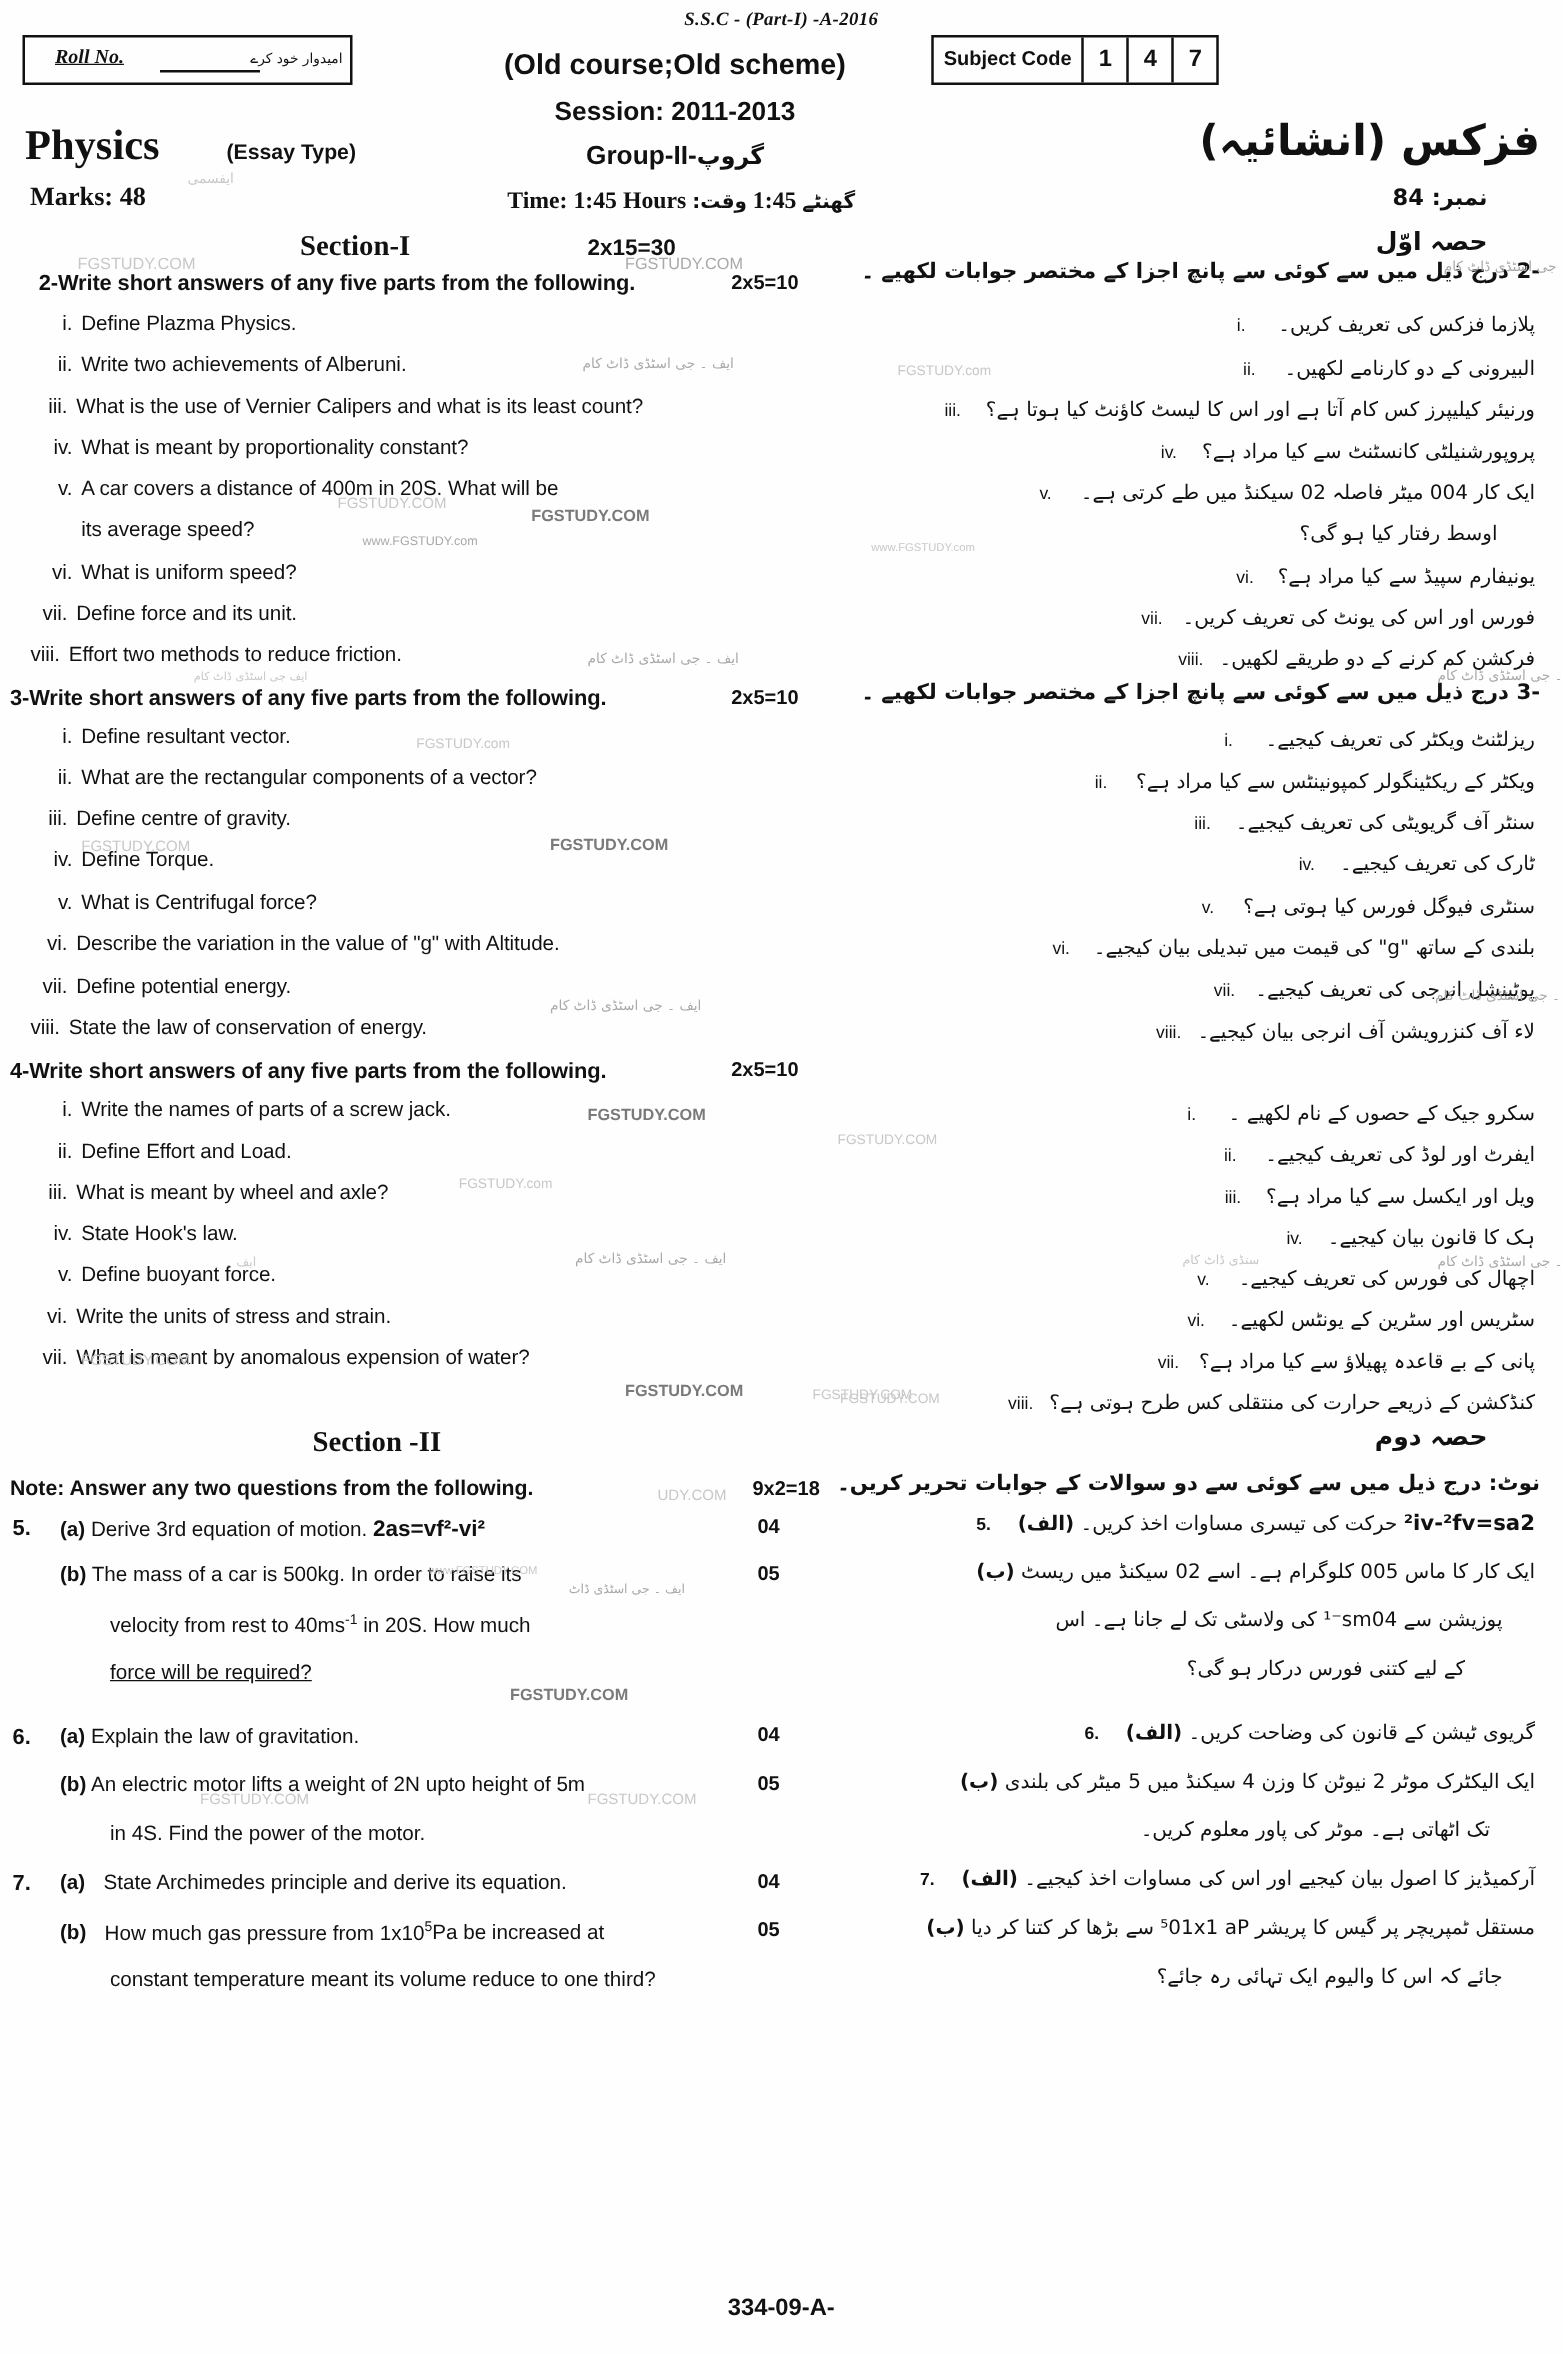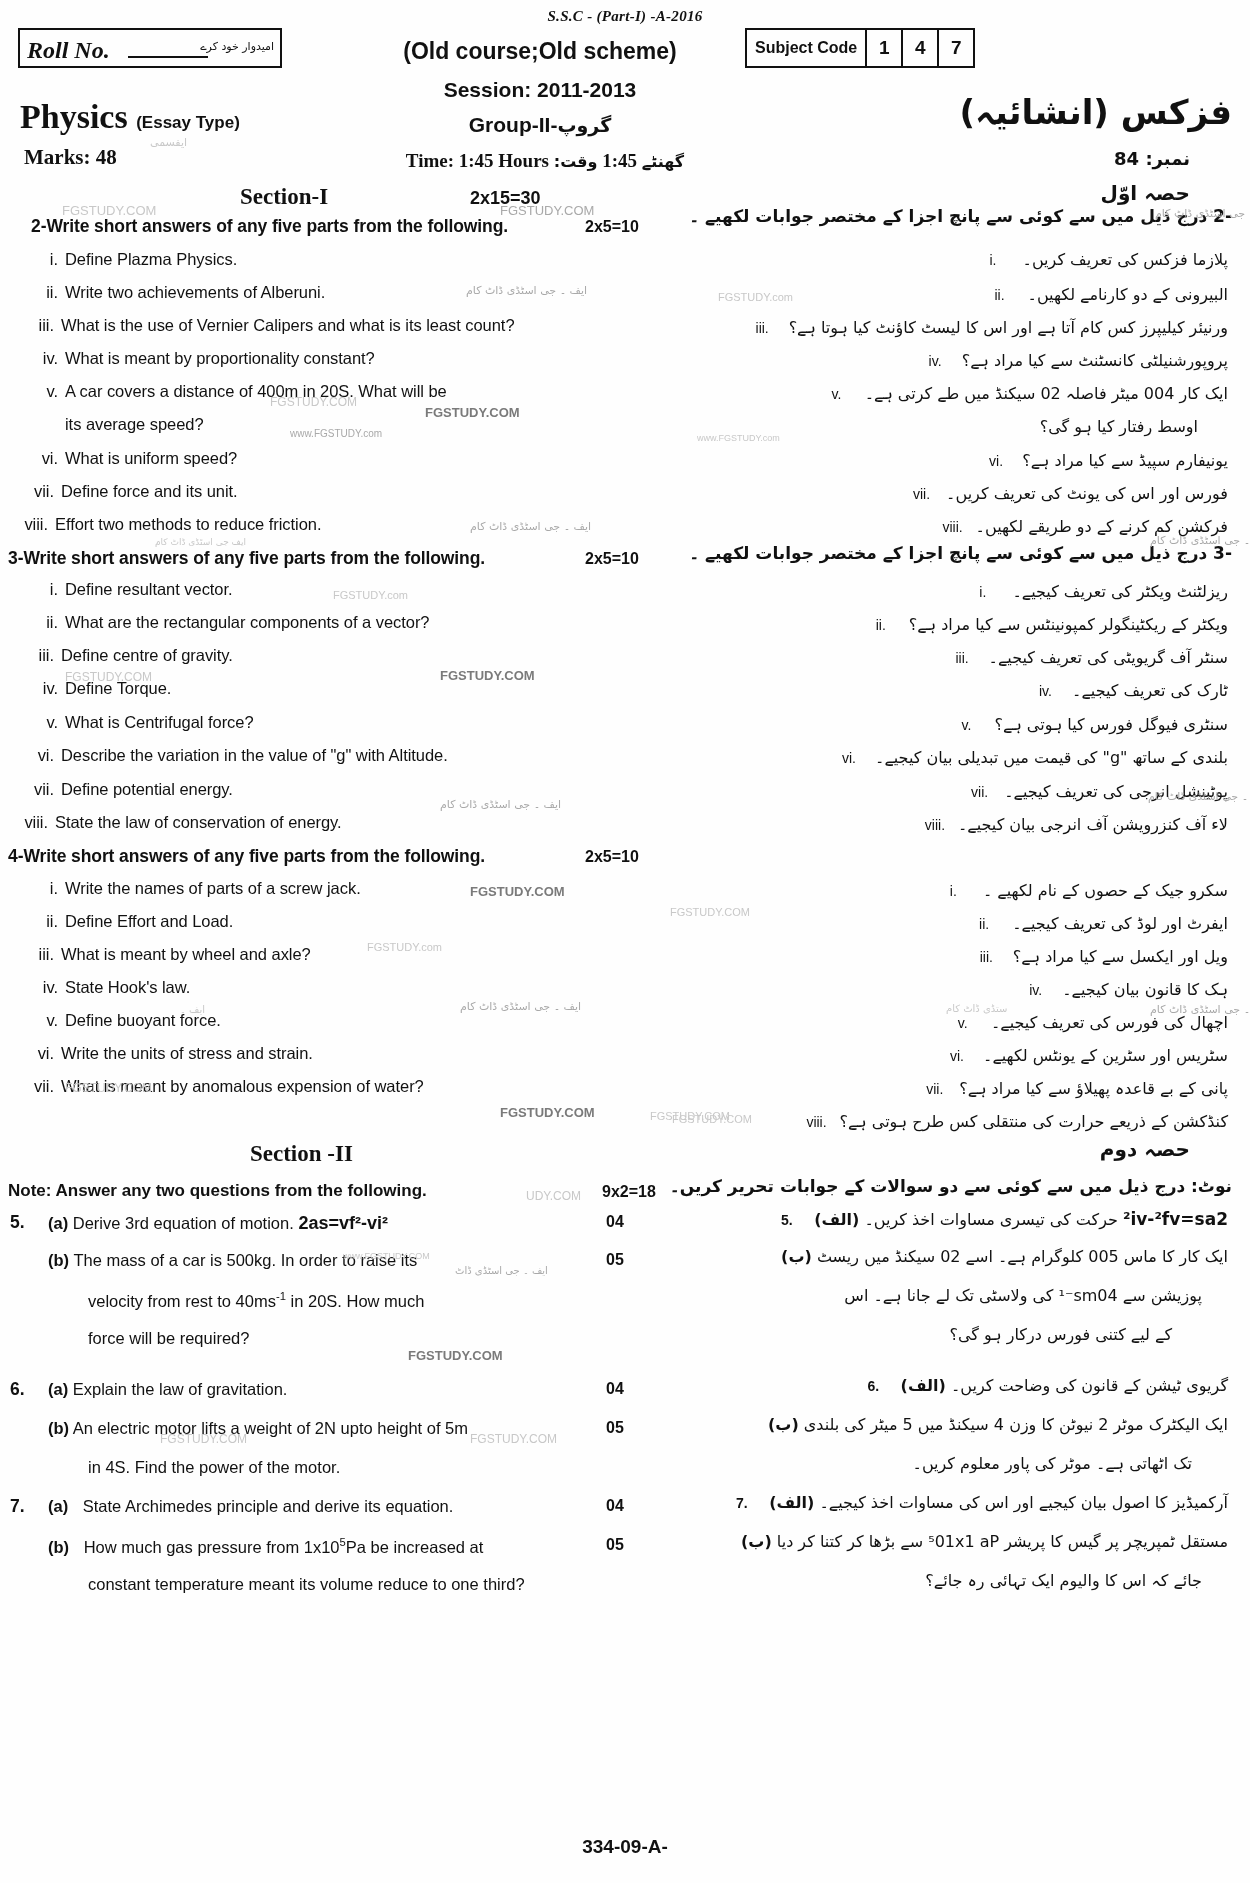--- a/index.html
+++ b/index.html
@@ -42,25 +42,26 @@
     letter-spacing: 0.3px;
   }
   .rollbox {
     top: 28px; left: 18px;
     width: 264px; height: 40px;
     border: 2px solid #111;
     box-sizing: border-box;
   }
   .rollbox .lbl {
     position: absolute;
-    left: 7px; top: 7px;
+    left: 24px; top: 7px;
     font-family: "Liberation Serif", serif;
     font-style: italic;
     font-weight: bold;
-    font-size: 24px;
+    font-size: 16px;
+    text-decoration: underline;
   }
   .rollbox .dots {
     position: absolute;
     left: 108px; top: 26px;
     width: 80px;
     border-bottom: 2px solid #111;
   }
   .rollbox .urdu-note {
     position: absolute;
     right: 6px; top: 10px;
@@ -120,20 +121,21 @@
   .subj-en {
     top: 98px; left: 20px;
     font-family: "Liberation Serif", serif;
     font-size: 34px;
     font-weight: bold;
   }
   .subj-en .paren {
     font-family: "Liberation Sans", sans-serif;
     font-size: 17px;
     font-weight: bold;
+    margin-left: 45px;
   }
   .marks-en {
     top: 145px; left: 24px;
     font-family: "Liberation Serif", serif;
     font-size: 21px;
     font-weight: bold;
   }
   .marks-urdu-sm {
     top: 136px; left: 150px;
     font-size: 11px;
@@ -512,21 +514,21 @@
     <span class="rn bold">5.</span>
   </div>
 
   <div class="abs s2q" style="top:1251px; left:48px; width:520px;">
     <span class="bold">(b)</span>
     <span>The mass of a car is 500kg. In order to raise its</span>
   </div>
   <div class="abs s2q" style="top:1290px; left:88px; width:520px;">
     <span>velocity from rest to 40ms</span><sup>-1</sup><span> in 20S. How much</span>
   </div>
-  <div class="abs s2q" style="top:1329px; left:88px; width:520px;">force will be required?</div>
+  <div class="abs s2q" style="top:1329px; left:88px; width:520px;text-decoration:underline;">force will be required?</div>
   <div class="abs s2mk" style="top:1251px; left:606px;">05</div>
   <div class="abs urdu uitem" style="top:1247px; right:22px; width:560px;">
     <span>ایک کار کا ماس 500 کلوگرام ہے۔ اسے 20 سیکنڈ میں ریسٹ</span>
     <span class="bold">(ب)</span>
   </div>
   <div class="abs urdu uitem" style="top:1286px; right:48px; width:530px;">پوزیشن سے 40ms⁻¹ کی ولاسٹی تک لے جانا ہے۔ اس</div>
   <div class="abs urdu uitem" style="top:1325px; right:78px; width:490px;">کے لیے کتنی فورس درکار ہو گی؟</div>
 
   <div class="abs s2num" style="top:1379px; left:10px;">6.</div>
   <div class="abs s2q" style="top:1380px; left:48px; width:520px;">

